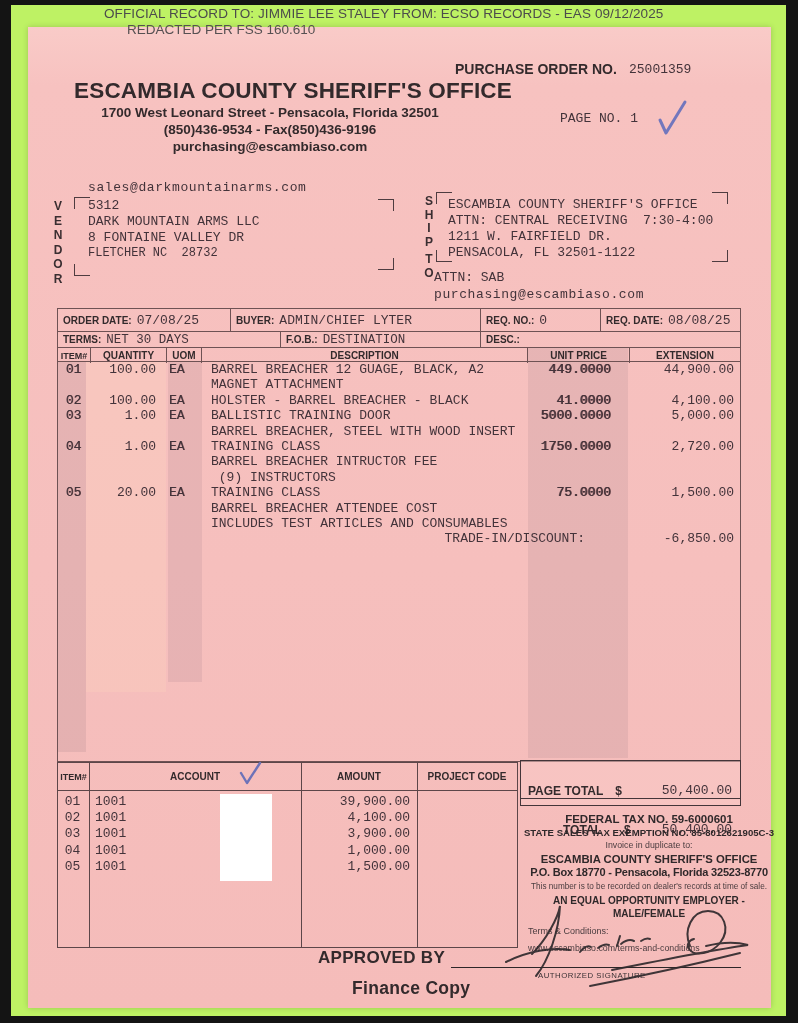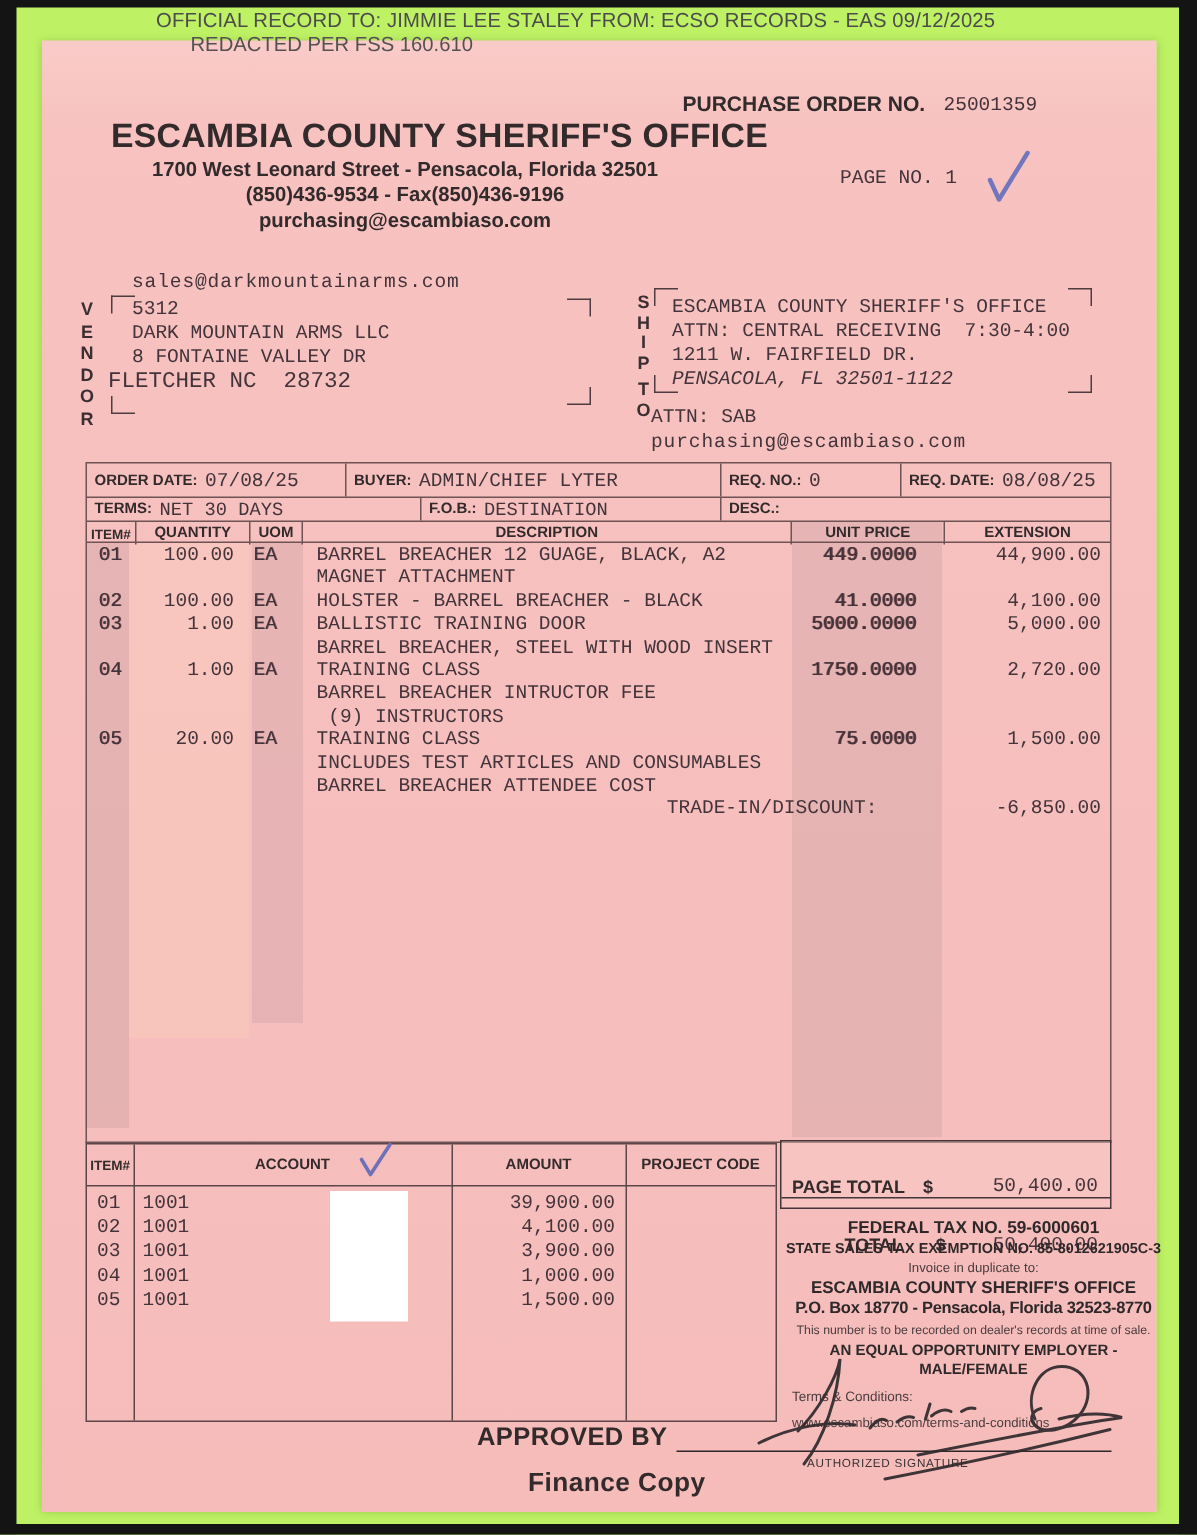--- a/index.html
+++ b/index.html
@@ -117,36 +117,36 @@
 D
 O
 R</div>
   <div class="crn tl" style="left:74px;top:197px;"></div>
   <div class="crn bl" style="left:74px;top:264px;"></div>
   <div class="crn tr" style="left:378px;top:199px;"></div>
   <div class="crn br" style="left:378px;top:258px;"></div>
   <div class="abs mono" style="left:88px;top:198px;font-size:13px;">5312</div>
   <div class="abs mono" style="left:88px;top:214px;font-size:13px;">DARK MOUNTAIN ARMS LLC</div>
   <div class="abs mono" style="left:88px;top:230px;font-size:13px;">8 FONTAINE VALLEY DR</div>
-  <div class="abs mono" style="left:72px;top:246px;font-size:15px;white-space:pre;font-family:Liberation Mono, monospace;">FLETCHER NC  28732</div>
+  <div class="abs mono" style="left:88px;top:246px;font-size:12px;white-space:pre;font-family:Liberation Mono, monospace;">FLETCHER NC  28732</div>
 
   <div class="abs vlabel" style="left:423px;top:195px;line-height:13.6px;">S
 H
 I
 P</div>
   <div class="abs vlabel" style="left:423px;top:253px;line-height:13.6px;">T
 O</div>
   <div class="crn tl" style="left:436px;top:192px;"></div>
   <div class="crn bl" style="left:436px;top:250px;"></div>
   <div class="crn tr" style="left:712px;top:192px;"></div>
   <div class="crn br" style="left:712px;top:250px;"></div>
   <div class="abs mono" style="left:448px;top:197px;font-size:13px;">ESCAMBIA COUNTY SHERIFF'S OFFICE</div>
   <div class="abs mono" style="left:448px;top:213px;font-size:13px;white-space:pre;">ATTN: CENTRAL RECEIVING  7:30-4:00</div>
   <div class="abs mono" style="left:448px;top:229px;font-size:13px;">1211 W. FAIRFIELD DR.</div>
-  <div class="abs mono" style="left:448px;top:245px;font-size:13px;font-style:italic;">PENSACOLA, FL 32501-1122</div>
+  <div class="abs mono" style="left:448px;top:245px;font-size:13px;">PENSACOLA, FL 32501-1122</div>
   <div class="abs mono" style="left:434px;top:270px;font-size:13px;">ATTN: SAB</div>
   <div class="abs mono" style="left:434px;top:287px;font-size:13px;letter-spacing:0.6px;">purchasing@escambiaso.com</div>
 
   <div id="orderinfo">
     <div class="oirow" style="height:23px;">
       <div class="oicell" style="width:173px;">
         <span class="lab prelabel">ORDER DATE:</span>
         <span class="val mono">07/08/25</span>
       </div>
       <div class="oicell" style="width:250px;">
@@ -257,29 +257,29 @@
       <span class="c-qty">20.00</span>
       <span class="c-uom">EA</span>
       <span class="c-desc">TRAINING CLASS</span>
       <span class="c-unit">75.0000</span>
       <span class="c-ext">1,500.00</span>
     </div>
     <div class="irow">
       <span class="c-item"></span>
       <span class="c-qty"></span>
       <span class="c-uom"></span>
+      <span class="c-desc">BARREL BREACHER ATTENDEE COST</span>
+      <span class="c-unit"></span>
+      <span class="c-ext"></span>
+    </div>
+    <div class="irow">
+      <span class="c-item"></span>
+      <span class="c-qty"></span>
+      <span class="c-uom"></span>
       <span class="c-desc">INCLUDES TEST ARTICLES AND CONSUMABLES</span>
-      <span class="c-unit"></span>
-      <span class="c-ext"></span>
-    </div>
-    <div class="irow">
-      <span class="c-item"></span>
-      <span class="c-qty"></span>
-      <span class="c-uom"></span>
-      <span class="c-desc">BARREL BREACHER ATTENDEE COST</span>
       <span class="c-unit"></span>
       <span class="c-ext"></span>
     </div>
     <div class="irow">
       <span class="c-disc">TRADE-IN/DISCOUNT:</span>
       <span class="c-ext">-6,850.00</span>
     </div>
   </div>
 
   <div id="acctbox">

